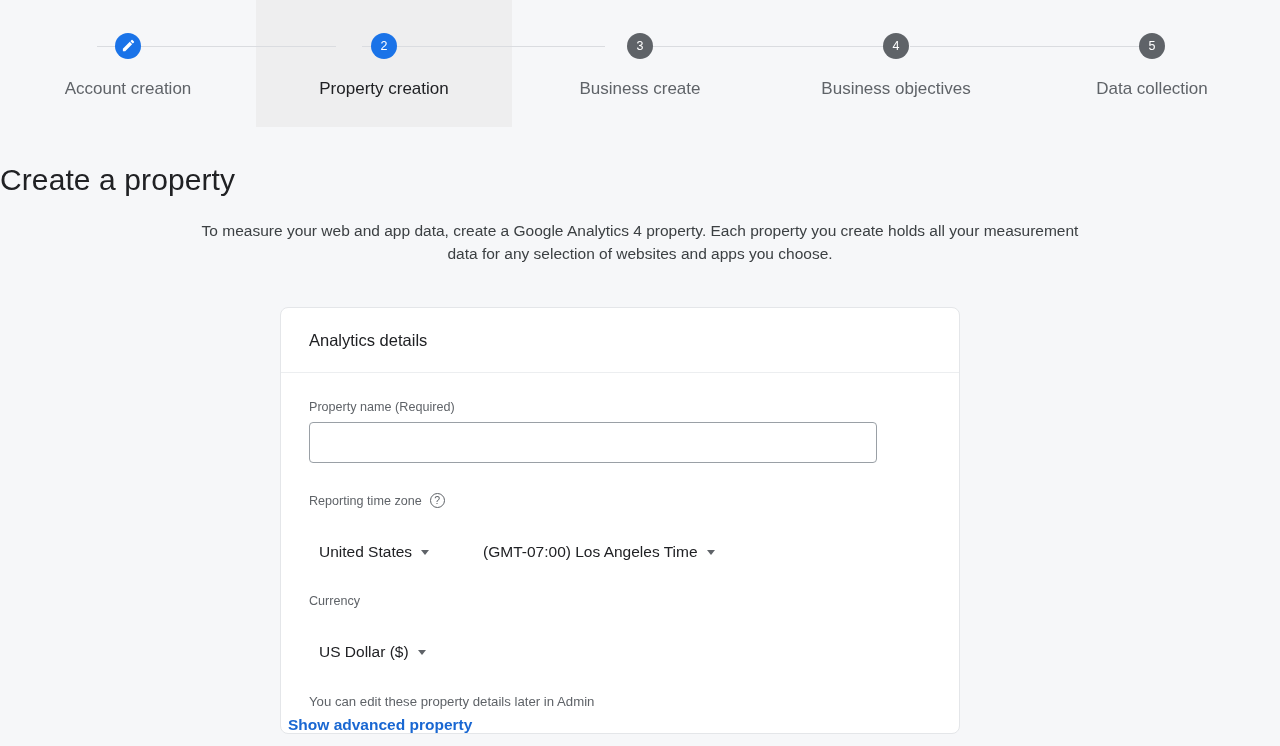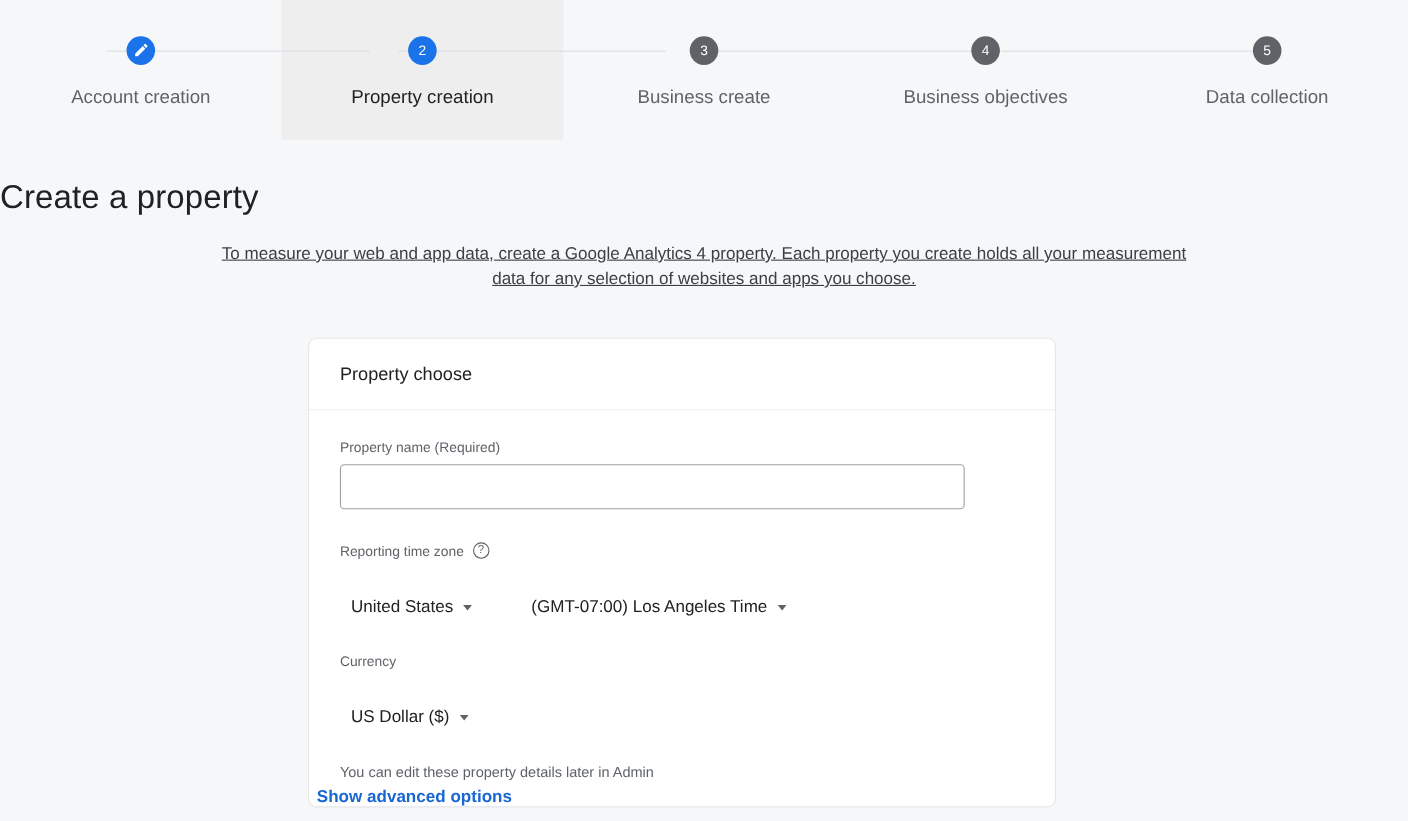--- a/index.html
+++ b/index.html
@@ -98,21 +98,20 @@
     color: #202124;
     letter-spacing: 0.1px;
   }
   .page-subtitle {
     margin: 22px auto 0 auto;
     width: 880px;
     text-align: center;
     font-size: 15.5px;
     line-height: 23px;
     color: #3c4043;
-    text-decoration: underline;
   }
 
   
   .card {
     position: absolute;
     left: 280px;
     top: 307px;
     width: 680px;
     background: #ffffff;
     border: 1px solid #e4e6e9;
@@ -257,21 +256,21 @@
       <div class="step-label">Data collection</div>
     </div>
   </div>
 </div>
 
 <h1 class="page-title">Create a property</h1>
 <p class="page-subtitle">To measure your web and app data, create a Google Analytics 4 property. Each property you create holds all your measurement data for any selection of websites and apps you choose.</p>
 
 <div class="card">
   <div class="card-header">
-    <span class="card-header-title">Property choose</span>
+    <span class="card-header-title">Analytics details</span>
   </div>
 
   <div class="card-body">
 
     <div>
       <div class="field-label">Property name (Required)</div>
       <input class="text-input" type="text" placeholder="" style="">
     </div>
 
     <div class="section-tz">
@@ -299,13 +298,13 @@
           <span>US Dollar ($)</span>
           <span class="caret"></span>
         </button>
       </div>
     </div>
 
     <div class="helper-note">You can edit these property details later in Admin</div>
   </div>
 </div>
 
-<a class="advanced-link">Show advanced options</a>
+<a class="advanced-link">Show advanced property</a>
 
 </body></html>

